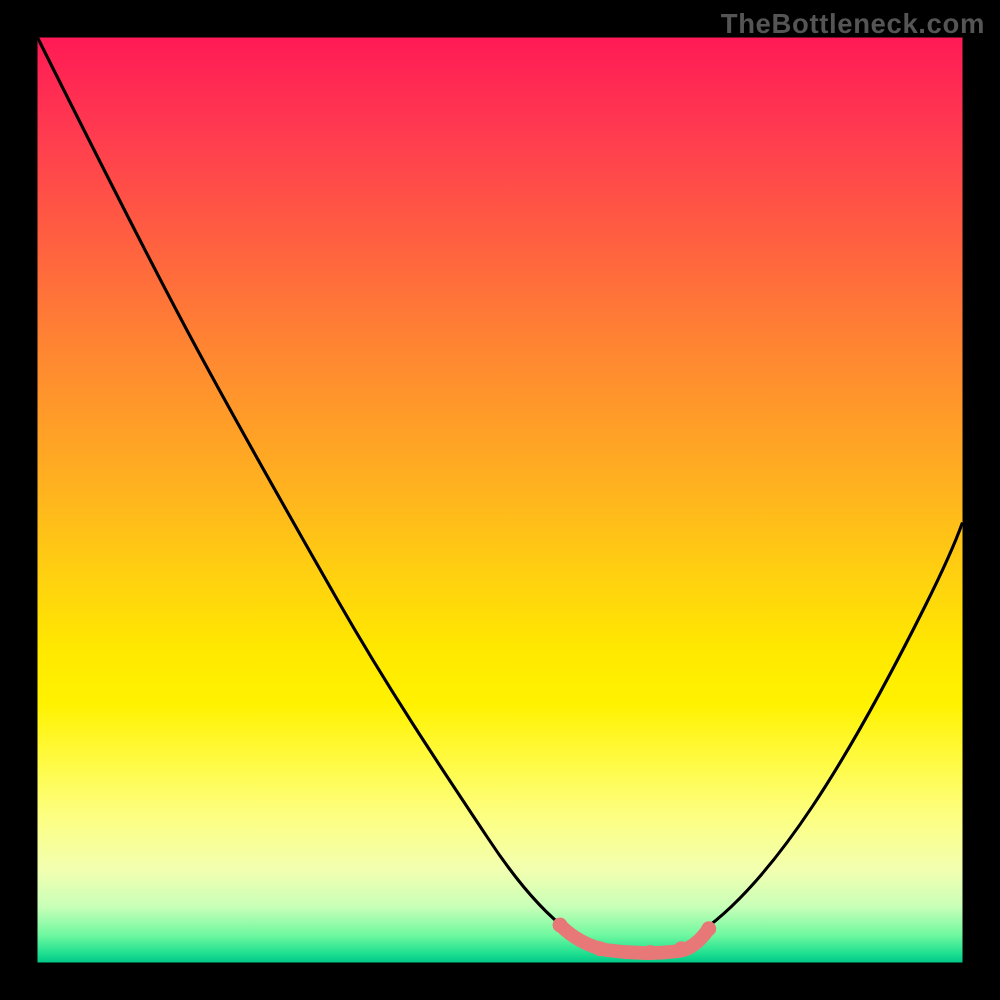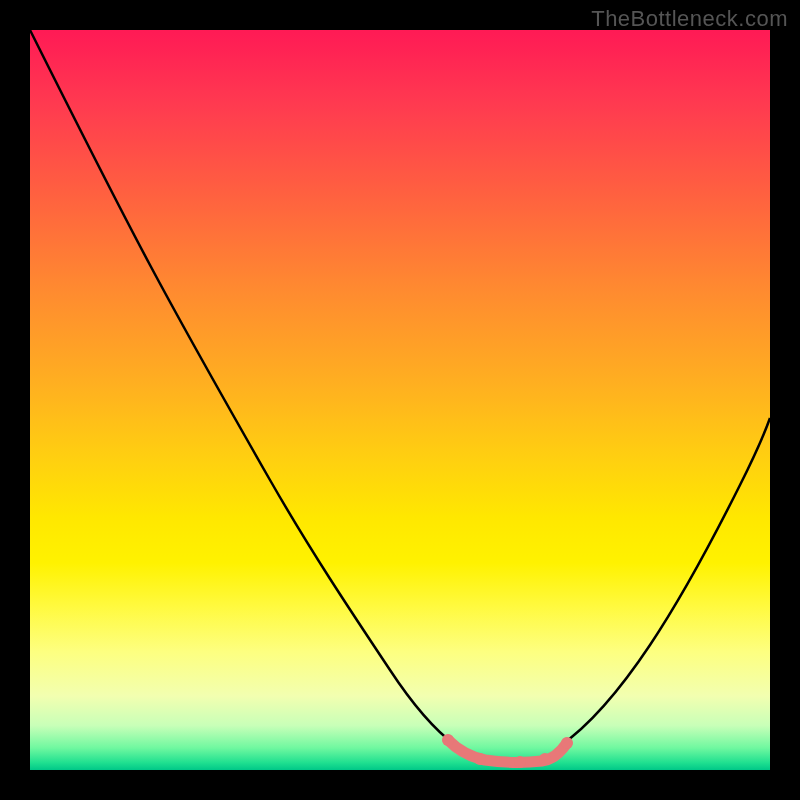--- a/index.html
+++ b/index.html
@@ -16,21 +16,21 @@
     width: 800px;
     height: 800px;
     background: #000;
   }
   .watermark {
     position: absolute;
     top: 6px;
     right: 12px;
     color: #555;
     font-size: 22px;
-    font-weight: 400;
+    font-weight: 700;
     letter-spacing: 0.5px;
     z-index: 10;
   }
   .plot-area {
     position: absolute;
     left: 30px;
     top: 30px;
     width: 740px;
     height: 740px;
     background: linear-gradient(to bottom,

